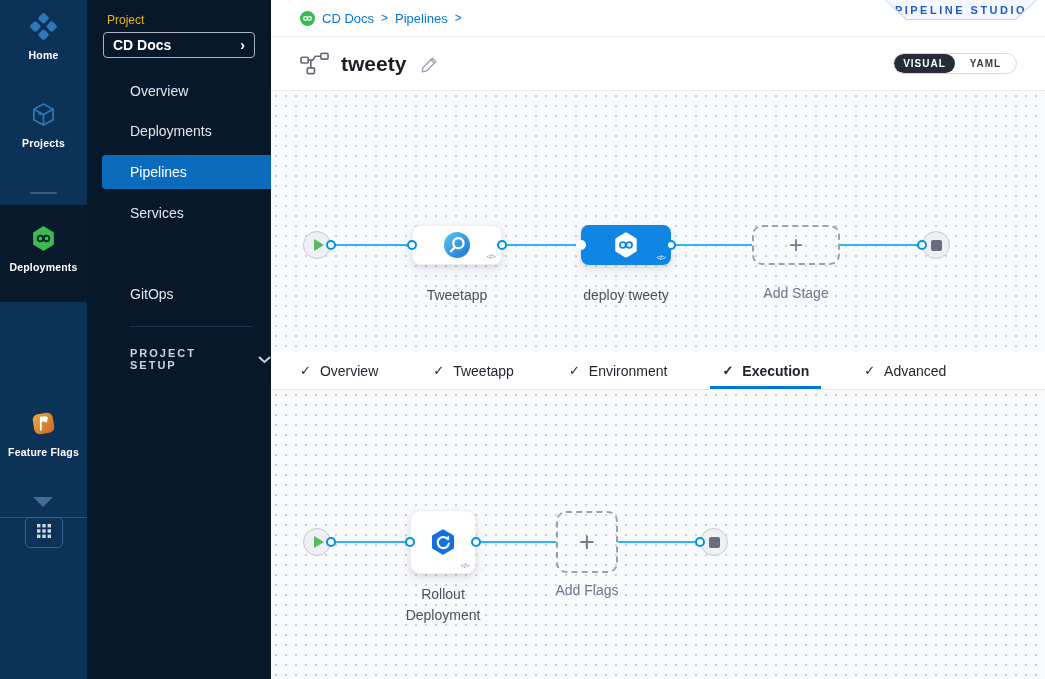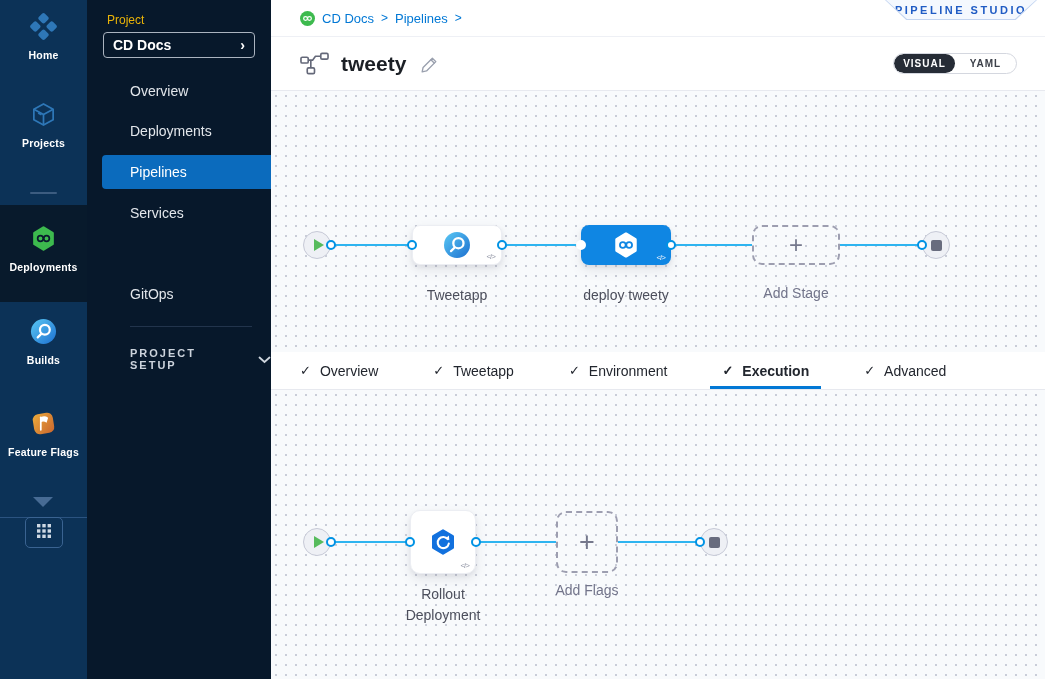--- a/index.html
+++ b/index.html
@@ -159,36 +159,20 @@
               <g fill="none" stroke="#0a1a2e" stroke-width="1.9">
                 <circle cx="11.6" cy="15" r="3.1"></circle>
                 <circle cx="18.4" cy="15" r="3.1"></circle>
               </g>
             </svg>
         </span>
         <span class="mod-label">Deployments</span>
       </div>
     </div>
 
-    <div class="mod-item" style="top:318px">
-      <span class="mod-icon">
-        <svg viewBox="0 0 28 28" width="27" height="27">
-            <defs>
-              <linearGradient id="ciA" x1="0" y1="0" x2="1" y2="1">
-                <stop offset="0" stop-color="#5ac8f4"></stop>
-                <stop offset="1" stop-color="#1d70d0"></stop>
-              </linearGradient>
-            </defs>
-            <circle cx="14" cy="14" r="13" fill="url(#ciA)"></circle>
-            <circle cx="15.4" cy="12.2" r="5.1" fill="none" stroke="#fff" stroke-width="2.3"></circle>
-            <path d="M11.4 16.7 L8 20.1" stroke="#fff" stroke-width="2.3" stroke-linecap="round"></path>
-          </svg>
-      </span>
-      <span class="mod-label">Builds</span>
-    </div>
     <div class="mod-item" style="top:410px">
       <span class="mod-icon">
         <svg viewBox="0 0 28 28" width="27" height="27">
             <defs>
               <linearGradient id="ffg" x1="0" y1="0" x2="1" y2="1">
                 <stop offset="0" stop-color="#ecab3a"></stop>
                 <stop offset="1" stop-color="#c9662f"></stop>
               </linearGradient>
             </defs>
             <rect x="3.5" y="3.5" width="21" height="21" rx="6" fill="url(#ffg)" transform="rotate(-9 14 14)"></rect>

